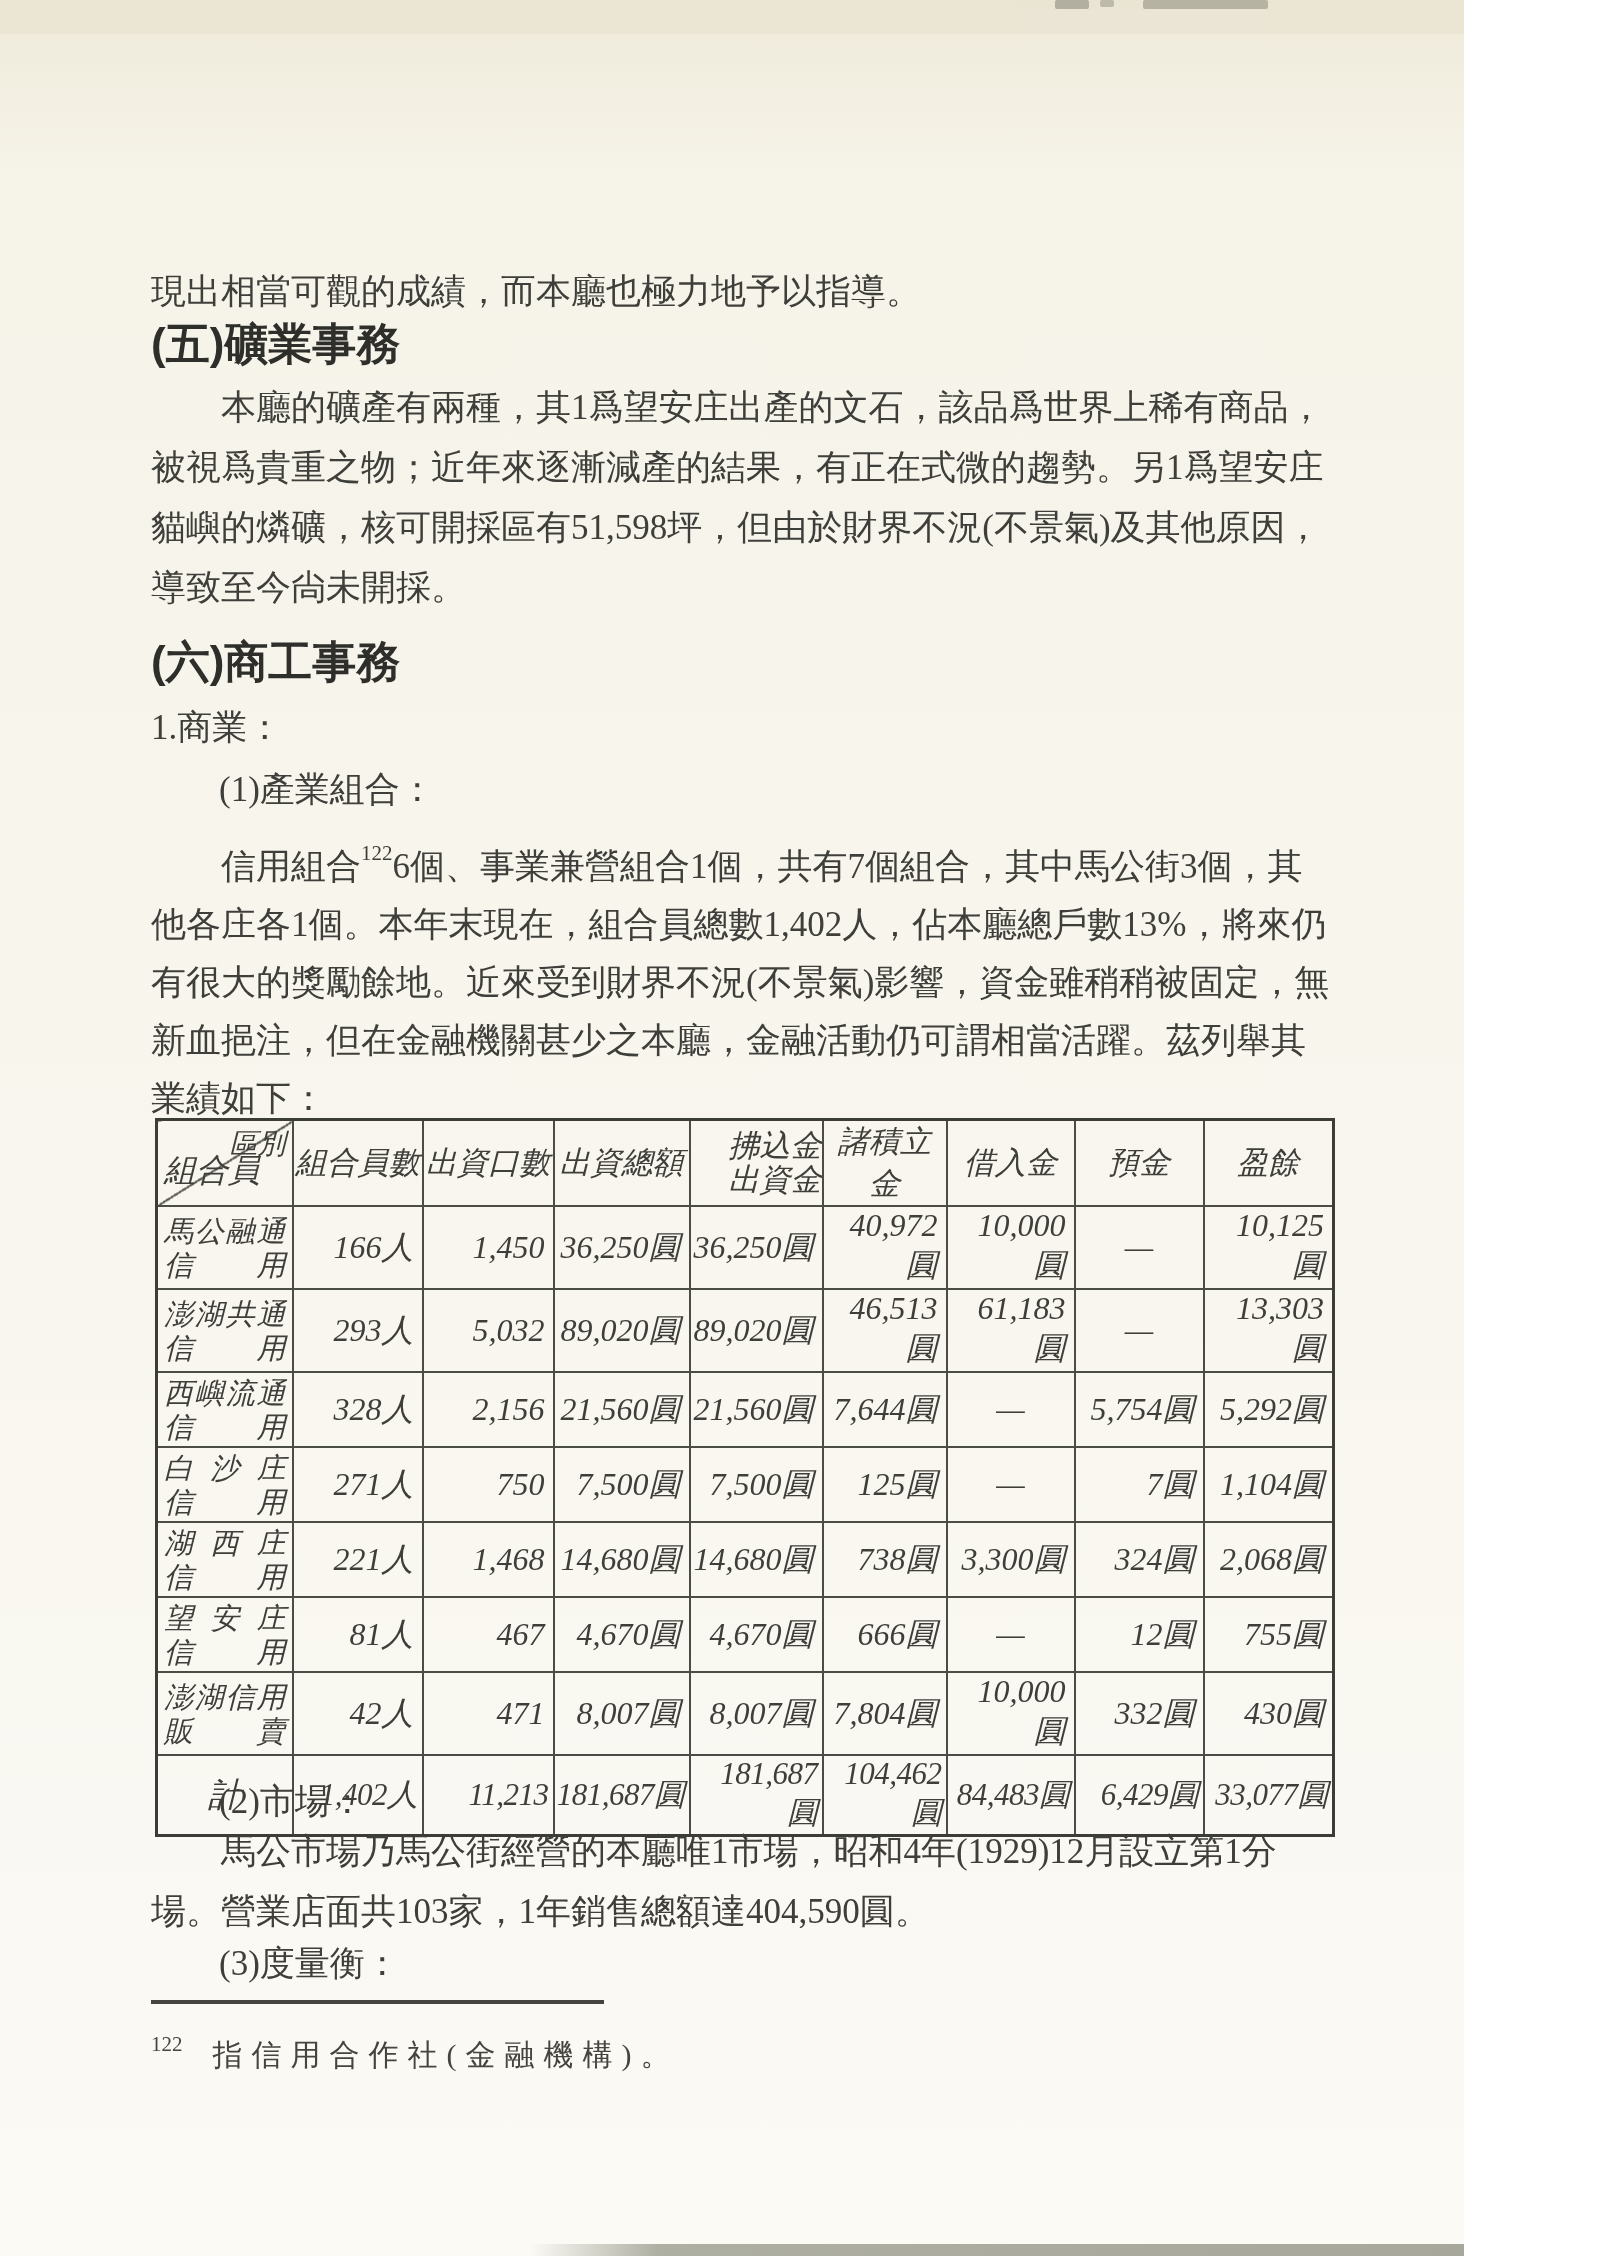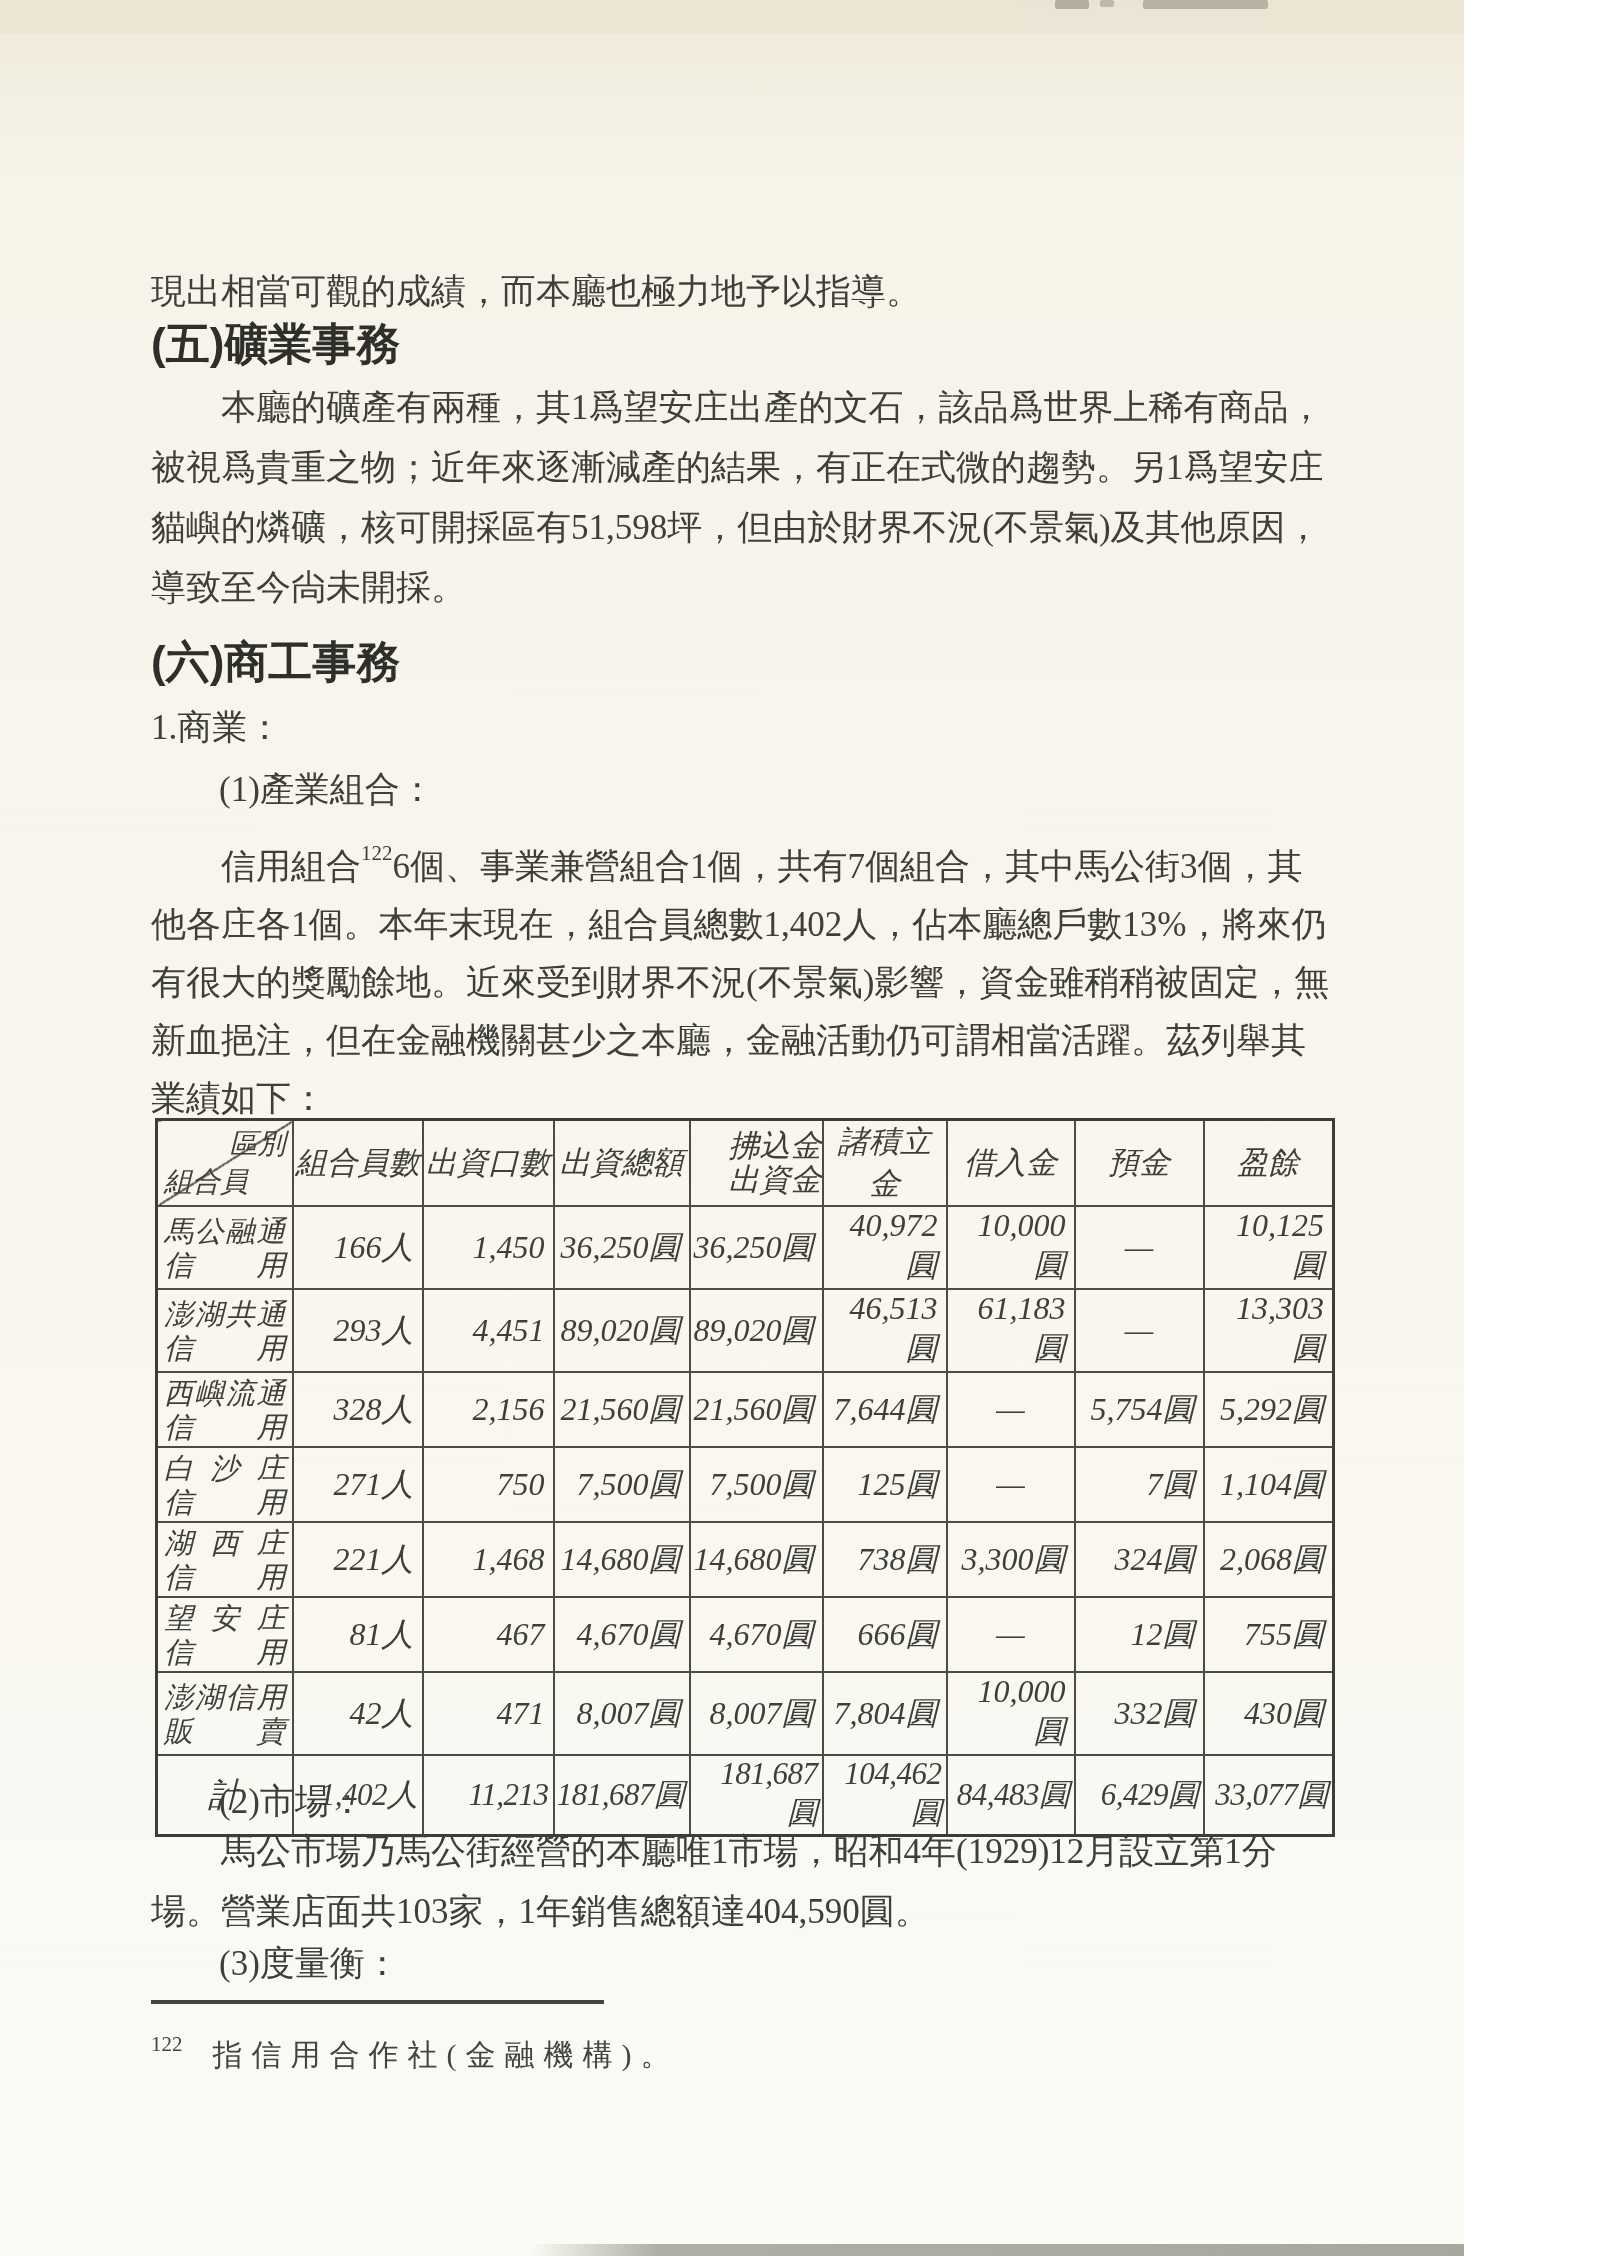--- a/index.html
+++ b/index.html
@@ -28,21 +28,21 @@
   .coop-table{position:absolute;left:155px;top:1118px;border-collapse:collapse;table-layout:fixed;width:1177px;background:transparent;border:3px solid #3d3d38;font-style:italic;}
   .coop-table td,.coop-table th{border:2px solid #4c4c46;padding:0;font-weight:400;overflow:hidden;}
   .coop-table tr.hdr{height:78px;}
   .coop-table tr.datarow{height:75px;}
   .coop-table tr.totalrow{height:46px;}
   .coop-table th{font-size:31px;color:#3e3e3a;text-align:center;}
   .coop-table th .h2line{line-height:34px;text-align:right;}
   .corner{position:relative;
     background:linear-gradient(to bottom right,transparent calc(50% - 1px),#55554f calc(50% - 1px),#55554f calc(50% + 1px),transparent calc(50% + 1px));}
   .corner .c-top{position:absolute;top:4px;right:6px;font-size:28px;}
-  .corner .c-bottom{position:absolute;bottom:4px;left:6px;font-size:28px;}
+  .corner .c-bottom{position:absolute;bottom:12px;left:6px;font-size:32px;}
   td.name{font-size:29px;padding:2px 6px;vertical-align:middle;}
   td.name .jline{text-align:justify;text-align-last:justify;line-height:34px;}
   td.num{font-size:32px;text-align:right;padding-right:8px;vertical-align:middle;}
   td.num.dash{text-align:center;padding-right:0;}
   tr.totalrow td.num{font-size:31px;padding-right:4px;letter-spacing:-0.5px;}
   tr.totalrow td.tlabel{font-size:33px;text-align:center;vertical-align:middle;}
   
   .foot-rule{position:absolute;left:151px;top:2000px;width:453px;height:4px;background:#45453f;}
   .footnote{position:absolute;left:151px;top:2022px;font-size:30px;line-height:44px;letter-spacing:9px;white-space:nowrap;color:#45453f;}
   .footnote sup{font-size:21px;vertical-align:14px;margin-right:30px;letter-spacing:0;}
@@ -130,21 +130,21 @@
       <td class="num">10,000圓</td>
       <td class="num dash">—</td>
       <td class="num">10,125圓</td>
     </tr>
     <tr class="datarow">
       <td class="name">
             <div class="jline">澎湖共通</div>
             <div class="jline">信用</div>
           </td>
       <td class="num">293人</td>
-      <td class="num">4,451</td>
+      <td class="num">5,032</td>
       <td class="num">89,020圓</td>
       <td class="num">89,020圓</td>
       <td class="num">46,513圓</td>
       <td class="num">61,183圓</td>
       <td class="num dash">—</td>
       <td class="num">13,303圓</td>
     </tr>
     <tr class="datarow">
       <td class="name">
             <div class="jline">西嶼流通</div>

